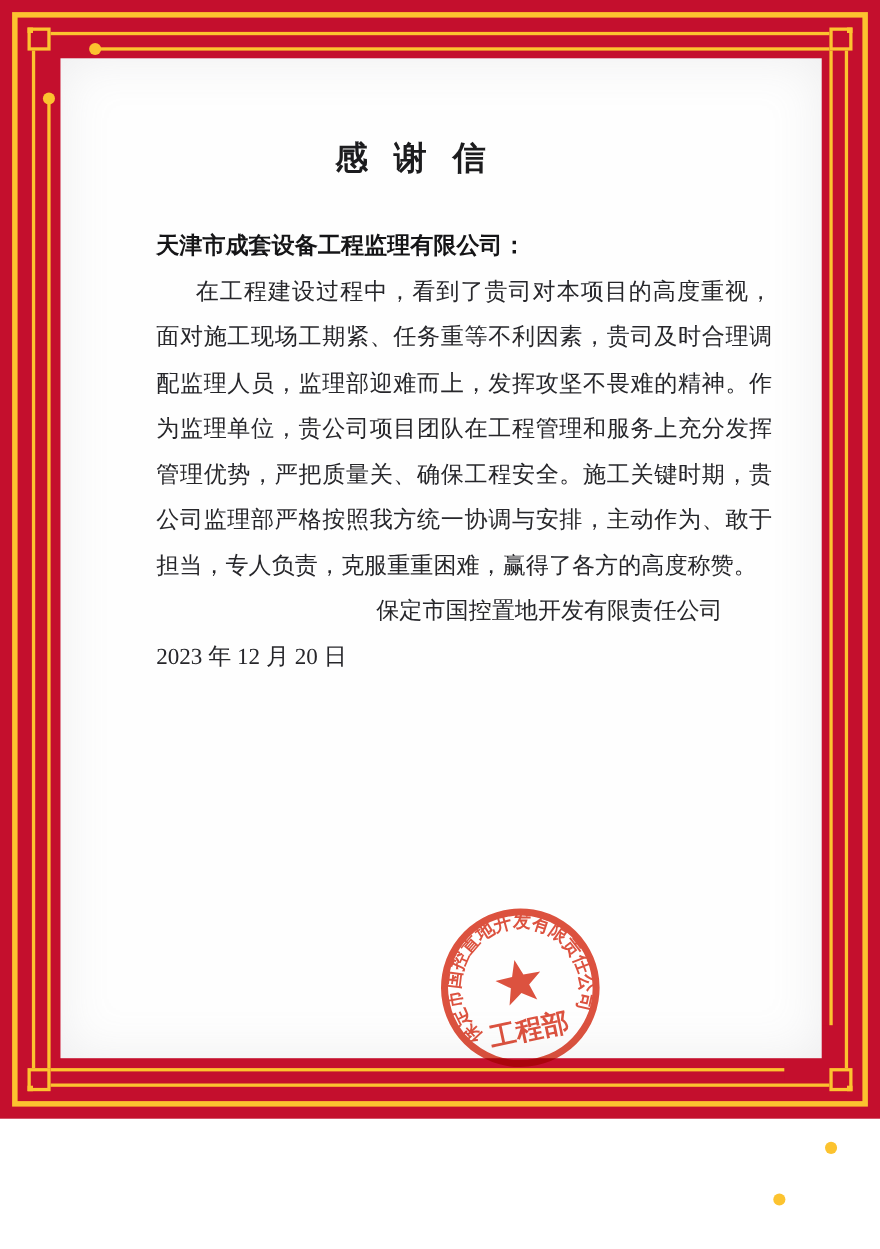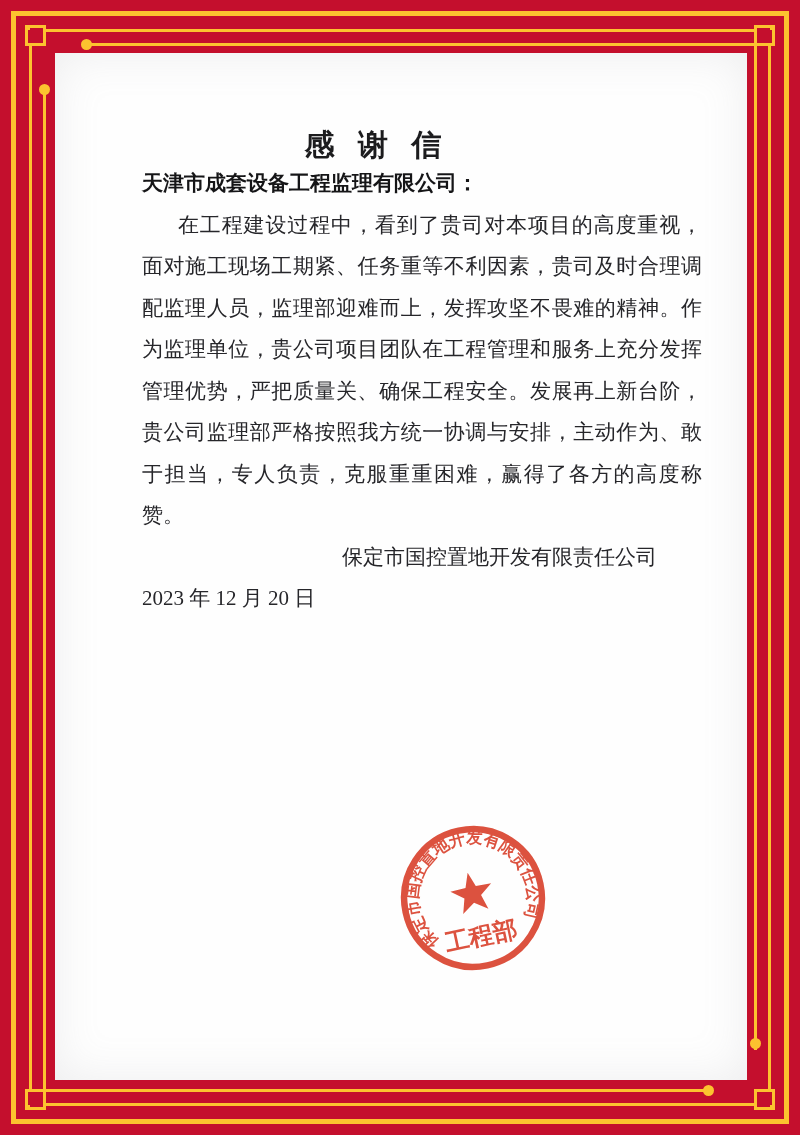--- a/index.html
+++ b/index.html
@@ -4,21 +4,21 @@
 <style>
   :root{
     --red:#c40f2d;
     --gold:#fcc32f;
     --ink:#26262a;
     --seal:#d93a24;
   }
   html,body{margin:0;padding:0;}
   body{width:800px;height:1135px;overflow:hidden;background:#fff;}
   .page{
-    position:relative;width:800px;height:1135px;background:var(--red);
+    position:relative;width:800px;height:1017px;background:var(--red);
     font-family:"Liberation Serif","DejaVu Serif",serif;
   }
   
   .frame{position:absolute;pointer-events:none;}
   .frame-outer{inset:11px;border:5px solid var(--gold);}
   .frame-mid{inset:29px;border:3px solid var(--gold);}
   .frame-inner{inset:43px;border:3px solid var(--gold);}
   
   .patch{position:absolute;background:var(--red);}
   .patch-tl{left:35px;top:35px;width:48px;height:50px;}
@@ -48,21 +48,21 @@
     padding:74px 45px 0 87px;
     box-sizing:border-box;
     color:var(--ink);
   }
   .title{
     margin:0;
     font-size:30px;font-weight:bold;letter-spacing:8px;
     text-align:center;transform:translateX(-45px);
     line-height:36px;color:#1c1c1e;
   }
-  .letter-body{font-size:21px;line-height:41.5px;text-align:justify;}
+  .letter-body{margin-top:40px;font-size:21px;line-height:41.5px;text-align:justify;}
   .letter-body p{margin:0;}
   .salutation{font-weight:bold;color:#151517;}
   .para{text-indent:36px;}
   .signature{text-align:right;padding-right:45px;}
   .sign-date{text-align:left;padding-right:100px;}
   
   .stamp{
     position:absolute;left:392px;top:817px;width:162px;height:162px;
     transform:rotate(-12deg);
     mix-blend-mode:multiply;opacity:.88;
@@ -85,21 +85,21 @@
   <div class="fret fret-br"></div>
   <div class="dot dot-tl-h"></div>
   <div class="dot dot-tl-v"></div>
   <div class="dot dot-br-h"></div>
   <div class="dot dot-br-v"></div>
 
   <div class="paper">
     <h1 class="title">感 谢 信</h1>
     <div class="letter-body">
       <p class="salutation">天津市成套设备工程监理有限公司：</p>
-      <p class="para">在工程建设过程中，看到了贵司对本项目的高度重视，面对施工现场工期紧、任务重等不利因素，贵司及时合理调配监理人员，监理部迎难而上，发挥攻坚不畏难的精神。作为监理单位，贵公司项目团队在工程管理和服务上充分发挥管理优势，严把质量关、确保工程安全。发展再上新台阶，贵公司监理部严格按照我方统一协调与安排，主动作为、敢于担当，专人负责，克服重重困难，赢得了各方的高度称赞。</p>
+      <p class="para">在工程建设过程中，看到了贵司对本项目的高度重视，面对施工现场工期紧、任务重等不利因素，贵司及时合理调配监理人员，监理部迎难而上，发挥攻坚不畏难的精神。作为监理单位，贵公司项目团队在工程管理和服务上充分发挥管理优势，严把质量关、确保工程安全。施工关键时期，贵公司监理部严格按照我方统一协调与安排，主动作为、敢于担当，专人负责，克服重重困难，赢得了各方的高度称赞。</p>
       <p class="signature">保定市国控置地开发有限责任公司</p>
       <p class="sign-date">2023 年 12 月 20 日</p>
     </div>
   </div>
 
   <svg class="stamp" viewBox="0 0 200 200" aria-hidden="true">
     <circle cx="100" cy="100" r="85" fill="none" stroke="#d93a24" stroke-width="8"></circle>
     <defs>
       <path id="seal-arc" d="M 47.9 143.7 A 68 68 0 1 1 152.1 143.7" fill="none"></path>
     </defs>

